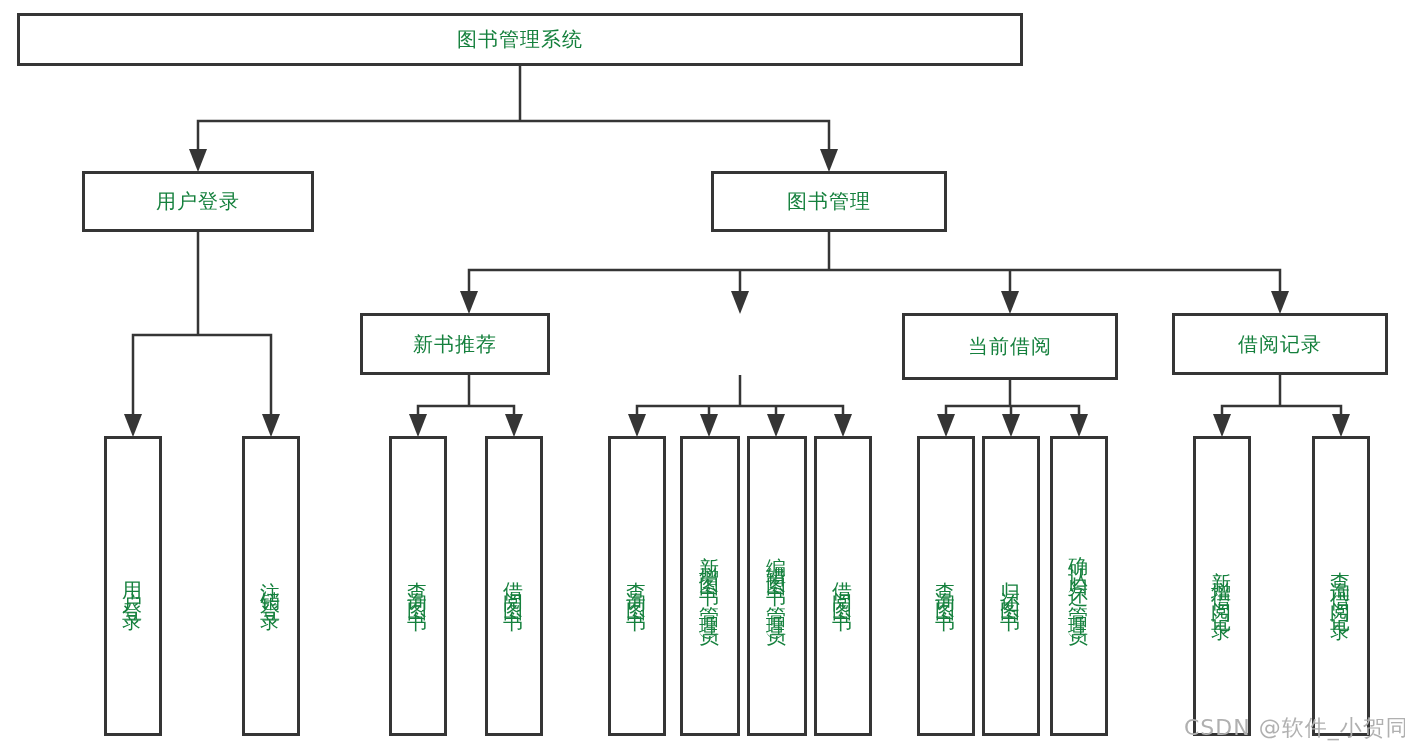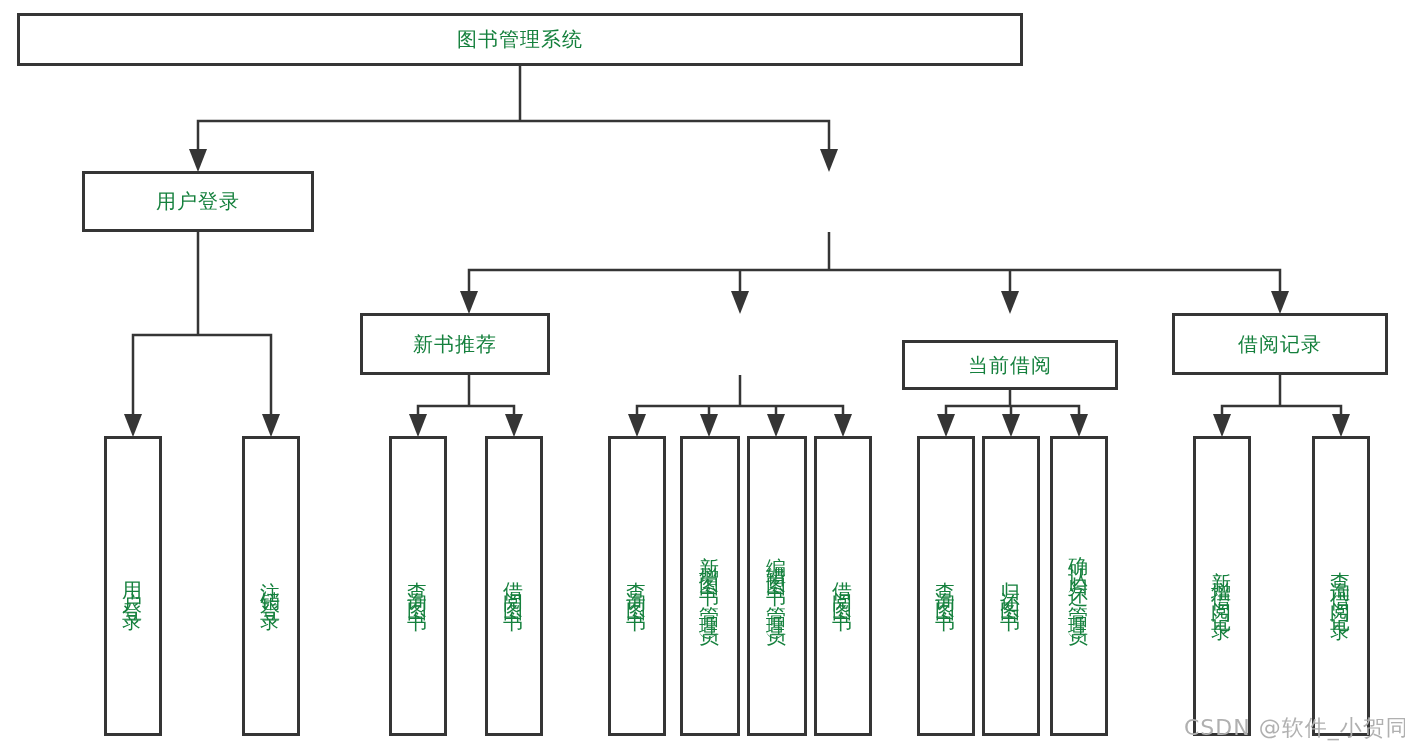--- a/index.html
+++ b/index.html
@@ -50,21 +50,21 @@
     color: #b0b0b0;
     letter-spacing: 1px;
     white-space: nowrap;
   }
   
   #n-system        { left: 17px;   top: 13px;  width: 1006px; height: 53px; }
   #n-user-login    { left: 82px;   top: 171px; width: 232px;  height: 61px; }
   #n-book-mgmt     { left: 711px;  top: 171px; width: 236px;  height: 61px; }
   #n-new-book      { left: 360px;  top: 313px; width: 190px;  height: 62px; }
   #n-book-borrow   { left: 632px;  top: 313px; width: 216px;  height: 62px; }
-  #n-cur-borrow    { left: 902px;  top: 313px; width: 216px;  height: 50px; margin-top: 27px; }
+  #n-cur-borrow    { left: 902px;  top: 313px; width: 216px;  height: 67px; }
   #n-borrow-rec    { left: 1172px; top: 313px; width: 216px;  height: 62px; }
   .leaf            { top: 436px; width: 58px; height: 300px; }
   #n-ul-login      { left: 104px; }
   #n-ul-logout     { left: 242px; }
   #n-nb-query      { left: 389px; }
   #n-nb-borrow     { left: 485px; }
   #n-bb-query      { left: 608px; }
   #n-bb-add        { left: 680px; width: 60px; }
   #n-bb-edit       { left: 747px; width: 60px; }
   #n-bb-borrow     { left: 814px; }
@@ -108,20 +108,21 @@
       <polygon points="1011,437 1002,414 1020,414"></polygon>
       <polygon points="1079,437 1070,414 1088,414"></polygon>
       <polygon points="1222,437 1213,414 1231,414"></polygon>
       <polygon points="1341,437 1332,414 1350,414"></polygon>
     </g>
   </svg>
 
   <div class="node" id="n-system">图书管理系统</div>
 
   <div class="node" id="n-user-login">用户登录</div>
+  <div class="node" id="n-book-mgmt">图书管理</div>
 
   <div class="node" id="n-new-book">新书推荐</div>
   <div class="node" id="n-cur-borrow">当前借阅</div>
   <div class="node" id="n-borrow-rec">借阅记录</div>
 
   <div class="node v-node leaf" id="n-ul-login">用户登录</div>
   <div class="node v-node leaf" id="n-ul-logout">注销登录</div>
 
   <div class="node v-node leaf" id="n-nb-query">查询图书</div>
   <div class="node v-node leaf" id="n-nb-borrow">借阅图书</div>

